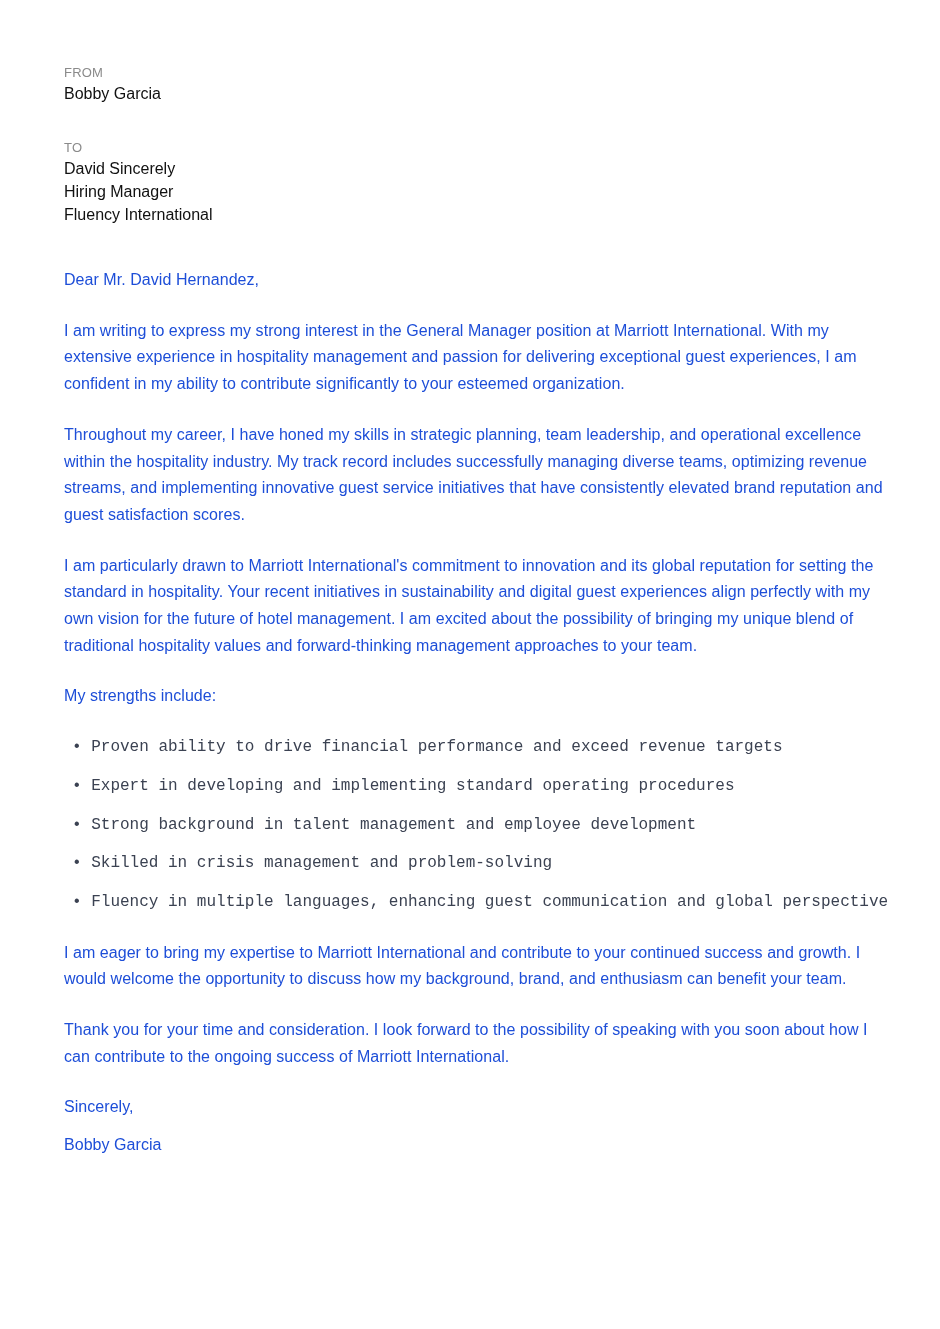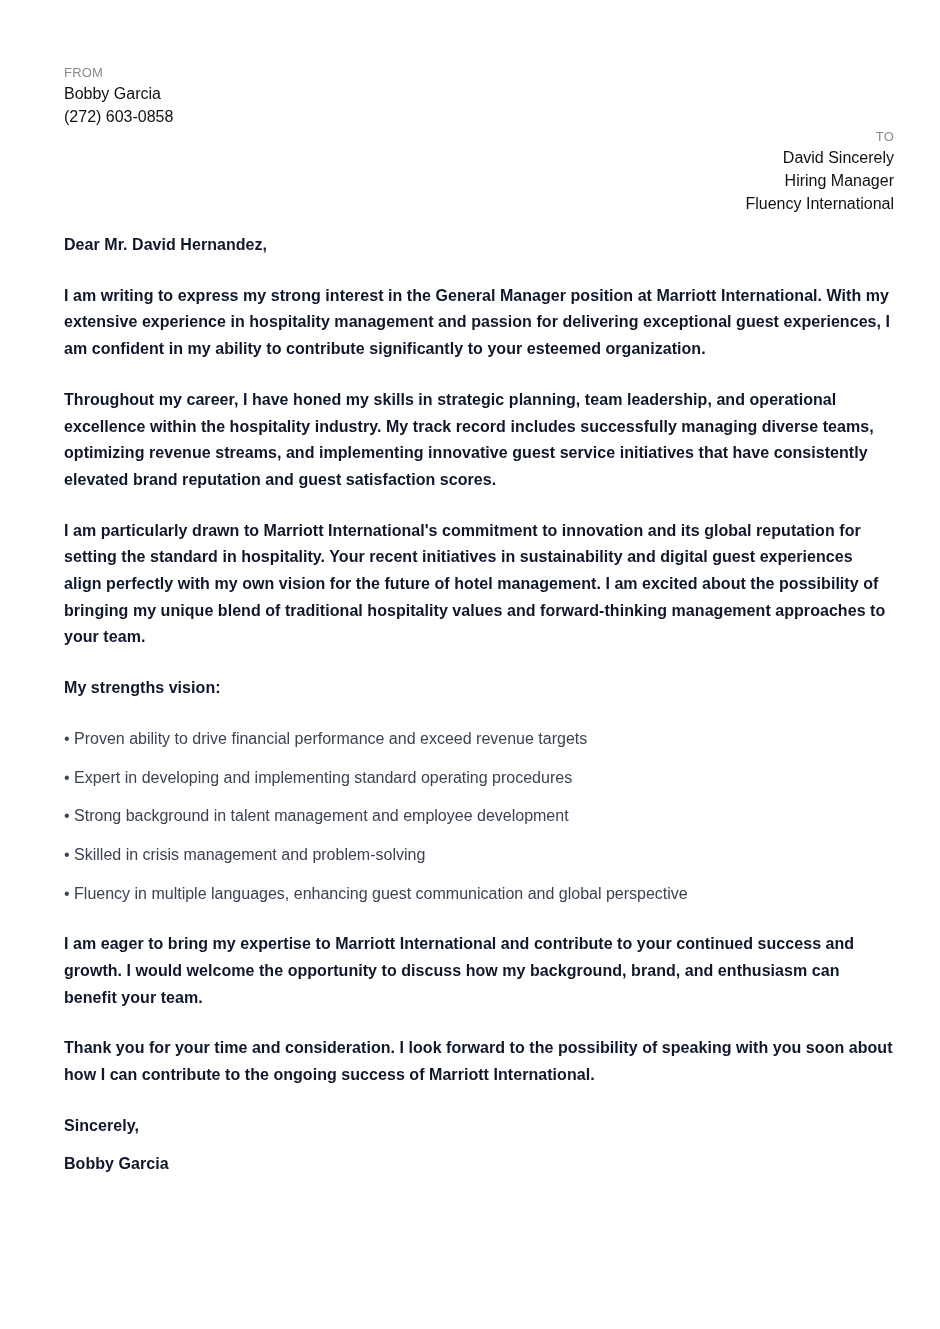--- a/index.html
+++ b/index.html
@@ -22,65 +22,64 @@
       letter-spacing: 0.2px;
       line-height: 18px;
       margin: 0;
     }
     .contact-line {
       font-size: 16px;
       color: #111111;
       line-height: 23px;
       margin: 0;
     }
-    .block-from { }
-    .block-to { margin-bottom: 17px; text-align: right; }
+    .block-from { margin-bottom: 34px; }
+    .block-to { margin-bottom: 41px; }
     .body-text {
       font-size: 16px;
-      color: #0f172a;
+      color: #1d4ed8;
       line-height: 26.7px;
       margin: 0 0 24px 0;
       letter-spacing: 0.05px;
-      font-weight: bold;
     }
     .salutation { margin-bottom: 24px; }
     .bullet {
       font-size: 16px;
       color: #3b4252;
       line-height: 26.7px;
-      margin: 0 0 12px 0;
+      margin: 0 0 12px 8px;
+      font-family: Liberation Mono, monospace;
     }
     .bullets { margin-bottom: 24px; }
     .bullets .bullet:last-child { margin-bottom: 0; }
     .closing { margin-bottom: 11px; }
   </style>
 </head>
 <body>
 
 <div class="page">
 
   <div class="block-from">
     <p class="label">FROM</p>
     <p class="contact-line">Bobby Garcia</p>
-    <p class="contact-line">(272) 603-0858</p>
   </div>
 
   <div class="block-to">
     <p class="label">TO</p>
     <p class="contact-line">David Sincerely</p>
     <p class="contact-line">Hiring Manager</p>
     <p class="contact-line">Fluency International</p>
   </div>
 
   <p class="body-text salutation">Dear Mr. David Hernandez,</p>
 
   <p class="body-text">I am writing to express my strong interest in the General Manager position at Marriott International. With my extensive experience in hospitality management and passion for delivering exceptional guest experiences, I am confident in my ability to contribute significantly to your esteemed organization.</p>
   <p class="body-text">Throughout my career, I have honed my skills in strategic planning, team leadership, and operational excellence within the hospitality industry. My track record includes successfully managing diverse teams, optimizing revenue streams, and implementing innovative guest service initiatives that have consistently elevated brand reputation and guest satisfaction scores.</p>
   <p class="body-text">I am particularly drawn to Marriott International's commitment to innovation and its global reputation for setting the standard in hospitality. Your recent initiatives in sustainability and digital guest experiences align perfectly with my own vision for the future of hotel management. I am excited about the possibility of bringing my unique blend of traditional hospitality values and forward-thinking management approaches to your team.</p>
-  <p class="body-text">My strengths vision:</p>
+  <p class="body-text">My strengths include:</p>
 
   <div class="bullets">
     <p class="bullet">• Proven ability to drive financial performance and exceed revenue targets</p>
     <p class="bullet">• Expert in developing and implementing standard operating procedures</p>
     <p class="bullet">• Strong background in talent management and employee development</p>
     <p class="bullet">• Skilled in crisis management and problem-solving</p>
     <p class="bullet">• Fluency in multiple languages, enhancing guest communication and global perspective</p>
   </div>
 
   <p class="body-text">I am eager to bring my expertise to Marriott International and contribute to your continued success and growth. I would welcome the opportunity to discuss how my background, brand, and enthusiasm can benefit your team.</p>

